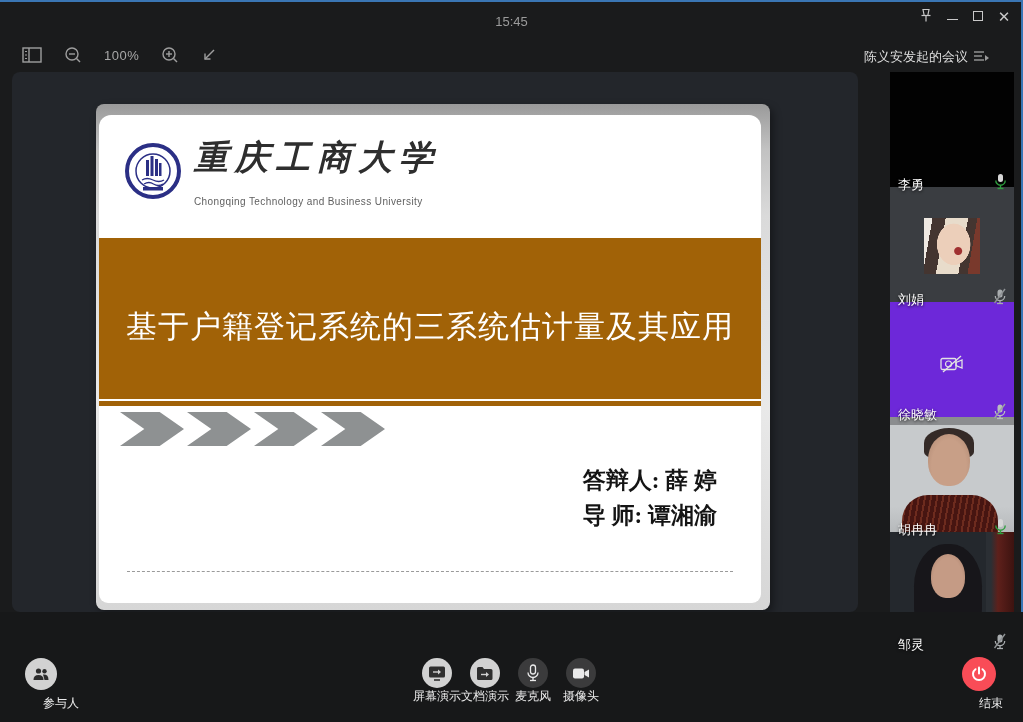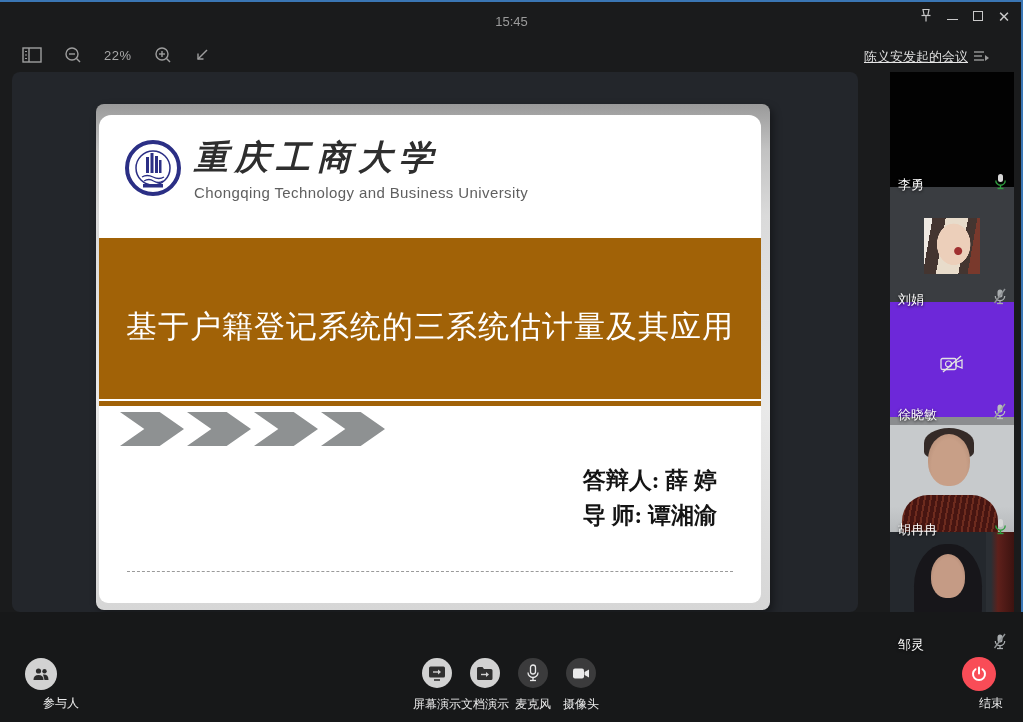--- a/index.html
+++ b/index.html
@@ -25,37 +25,37 @@
   .glyph-min { width:11px; height:1px; background:#c9c9c9; margin-top:6px; }
   .glyph-max { width:10px; height:10px; border:1px solid #c9c9c9; }
   .glyph-close { font-size:15px; line-height:1; color:#c9c9c9; }
 
   
   .toolbar { top:44px; left:22px; height:22px; display:flex; align-items:center; gap:22px; }
   .tb-icon { display:flex; align-items:center; justify-content:center; cursor:pointer; }
   .zoom-label { font-size:13px; color:#a8a8a8; letter-spacing:.5px; }
 
   
-  .meet-head { top:48px; left:864px; width:150px; display:flex; align-items:center; gap:5px;text-decoration:underline; }
+  .meet-head { top:48px; left:864px; width:150px; display:flex; align-items:center; gap:5px; }
   .meet-title { font-size:13px; color:#dedede; white-space:nowrap; }
 
   
   .stage { top:72px; left:12px; width:846px; height:540px; background:#23262b; border-radius:8px; }
 
   
   .slide { top:104px; left:96px; width:674px; height:506px;
            background:linear-gradient(180deg,#9a9a9a,#c2c2c2 9%,#dadada 22%,#e9e9e9 60%,#d6d6d6);
            border-radius:8px; box-shadow:3px 4px 8px rgba(0,0,0,.4); }
   .slide-card { position:absolute; left:3px; right:9px; top:11px; bottom:7px; background:#ffffff;
                 border-radius:12px 12px 9px 9px; overflow:hidden; }
   .logo-row { position:absolute; top:20px; left:26px; display:flex; align-items:center; }
   .uni-text { margin-left:13px; }
   .uni-cn { font-family:"Liberation Serif","DejaVu Serif",serif; font-style:italic; font-weight:700;
             font-size:34px; color:#2e2e2e; letter-spacing:7px; white-space:nowrap; }
-  .uni-en { font-size:15px; color:#5f5f5f; letter-spacing:.4px; margin-top:3px; }
+  .uni-en { font-size:10px; color:#5f5f5f; letter-spacing:.4px; margin-top:15px; }
   .banner { position:absolute; left:0; right:0; top:123px; height:168px; background:#a16207;
             display:flex; align-items:center; justify-content:center; }
   .banner::after { content:""; position:absolute; left:0; right:0; bottom:5px; height:2px; background:#ffffff; }
   .banner-title { font-family:"Liberation Serif","DejaVu Serif",serif; font-size:31px; color:#ffffff;
                   letter-spacing:1px; white-space:nowrap; padding-top:10px; }
   .chevrons { position:absolute; left:21px; top:297px; display:flex; gap:3px; }
   .chevron { width:64px; height:34px; background:#8e9192;
              clip-path:polygon(0 0,62% 0,100% 50%,62% 100%,0 100%,38% 50%); }
   .authors { position:absolute; right:44px; top:348px; font-family:"Liberation Serif","DejaVu Serif",serif;
              font-size:23px; font-weight:700; color:#141414; line-height:35px; text-align:left; }
@@ -97,21 +97,21 @@
   .bottombar { left:0; right:0; bottom:0; height:110px; background:#171819; }
   .fab { border-radius:50%; display:flex; align-items:center; justify-content:center; cursor:pointer; }
   .fab-light { background:#d2d2d2; }
   .fab-dark { background:#3b3b3c; }
   .btn-label { font-size:12px; color:#ececec; text-align:right; }
   .participants-btn { left:25px; top:658px; width:32px; height:32px; }
   .participants-label { left:3px; top:695px; width:76px; }
   .actions { left:413px; top:658px; display:flex; }
   .action { width:48px; display:flex; flex-direction:column; align-items:center; }
   .action .fab { width:30px; height:30px; }
-  .action .btn-label { margin-top:8px; white-space:nowrap; }
+  .action .btn-label { white-space:nowrap; }
   .end-btn { left:962px; top:657px; width:34px; height:34px; background:#f94c57; }
   .end-label { left:955px; top:695px; width:48px; }
 </style>
 </head>
 <body>
 
 <div class="abs edge-top"></div>
 <div class="abs edge-right"></div>
 
 <div class="abs titlebar">
@@ -146,21 +146,21 @@
         <line x1="3" y1="11.5" x2="5" y2="11.5" stroke="#9e9e9e" stroke-width="1.2"></line>
       </svg>
   </span>
   <span class="tb-icon">
     <svg width="18" height="18" viewBox="0 0 18 18">
         <circle cx="8" cy="8" r="6" fill="none" stroke="#9e9e9e" stroke-width="1.4"></circle>
         <line x1="12.5" y1="12.5" x2="16" y2="16" stroke="#9e9e9e" stroke-width="1.4"></line>
         <line x1="5" y1="8" x2="11" y2="8" stroke="#9e9e9e" stroke-width="1.4"></line>
       </svg>
   </span>
-  <span class="zoom-label">22%</span>
+  <span class="zoom-label">100%</span>
   <span class="tb-icon">
     <svg width="18" height="18" viewBox="0 0 18 18">
         <circle cx="8" cy="8" r="6" fill="none" stroke="#9e9e9e" stroke-width="1.4"></circle>
         <line x1="12.5" y1="12.5" x2="16" y2="16" stroke="#9e9e9e" stroke-width="1.4"></line>
         <line x1="5" y1="8" x2="11" y2="8" stroke="#9e9e9e" stroke-width="1.4"></line>
         <line x1="8" y1="5" x2="8" y2="11" stroke="#9e9e9e" stroke-width="1.4"></line>
       </svg>
   </span>
   <span class="tb-icon">
     <svg width="16" height="16" viewBox="0 0 16 16">

